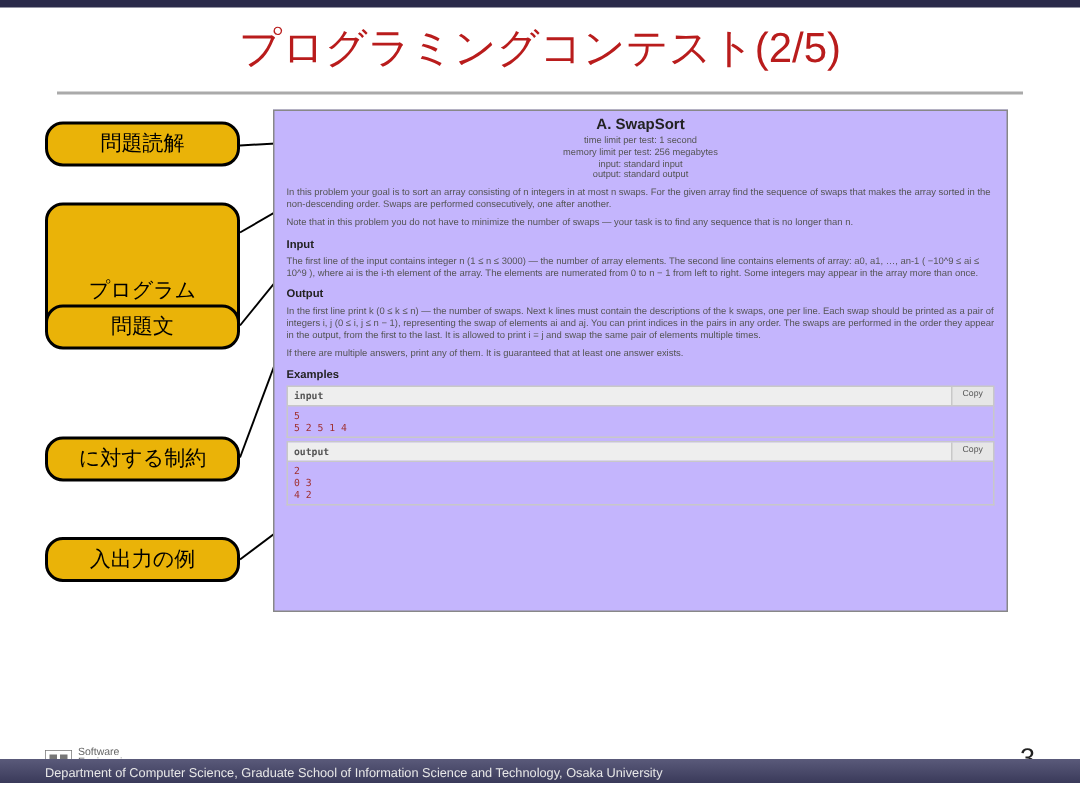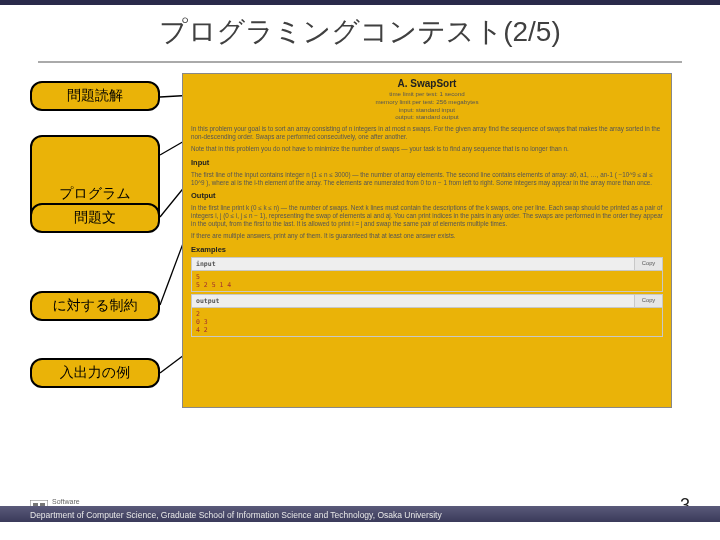--- a/index.html
+++ b/index.html
@@ -1,31 +1,31 @@
 <!DOCTYPE html>
 <html><head>
 <meta charset="utf-8">
 <style>
   * { box-sizing: border-box; margin: 0; padding: 0; }
   html, body { width: 720px; height: 540px; font-family: "Meiryo", "Hiragino Kaku Gothic Pro", sans-serif; background: #fff; overflow: hidden; }
   .top-bar { height: 5px; background: #2a2a4a; }
   .title-region { padding: 8px 40px 4px; }
-  .title { font-size: 28px; font-weight: 400; text-align: center; color: #404040; }
+  .title { font-size: 28px; font-weight: 400; text-align: center; color: #b91c1c; }
   .title-underline { margin: 6px 38px 0; height: 2px; background: #aaa; }
   .content { position: relative; margin-top: 10px; height: 420px; }
   .labels { position: absolute; left: 30px; top: 0; width: 140px; }
   .label-box {
     border: 2px solid #000; border-radius: 12px; background: #eab308;
     padding: 4px 8px; text-align: center; font-size: 14px; margin-bottom: 0;
     position: absolute; left: 0; width: 130px;
   }
   .lb0 { top: 8px; } .lb1 { top: 62px; } .lb2 { top: 130px; } .lb3 { top: 218px; } .lb4 { top: 285px; text-align: center; }
   .problem-panel {
     position: absolute; left: 182px; top: 0; width: 490px; height: 335px;
-    border: 1px solid #888; background: #eab308; font-family: Arial, sans-serif;
+    border: 1px solid #888; background: #c4b5fd; font-family: Arial, sans-serif;
     font-size: 6.3px; color: #555; padding: 4px 8px; overflow: hidden;
   }
   .problem-panel h3 { font-size: 10px; text-align: center; color: #222; font-weight: bold; margin-bottom: 1px; }
   .meta { text-align: center; line-height: 1.25; margin-bottom: 4px; font-size: 6.2px; }
   .para { margin: 4px 0; line-height: 1.3; }
   .sec { font-weight: bold; color: #222; font-size: 7.5px; margin-top: 4px; }
   .examples-box { margin-top: 3px; }
   .ex-row { display: flex; align-items: stretch; border: 1px solid #c8c8c8; margin-top: 2px; }
   .ex-label { flex: 1; background: #eee; padding: 2px 4px; font-family: monospace; font-size: 6.5px; font-weight: bold; }
   .ex-copy { width: 28px; background: #e6e6e6; border-left: 1px solid #c8c8c8; font-size: 5.8px; text-align: center; line-height: 11px; cursor: pointer; }

